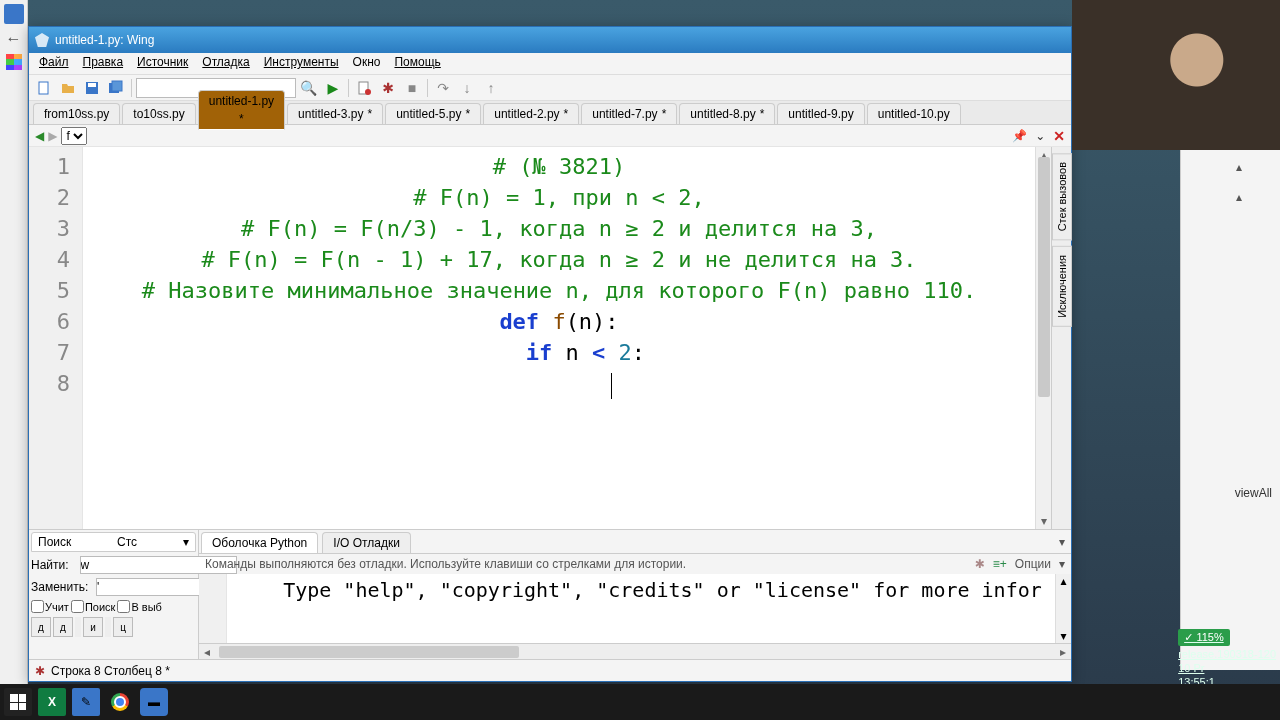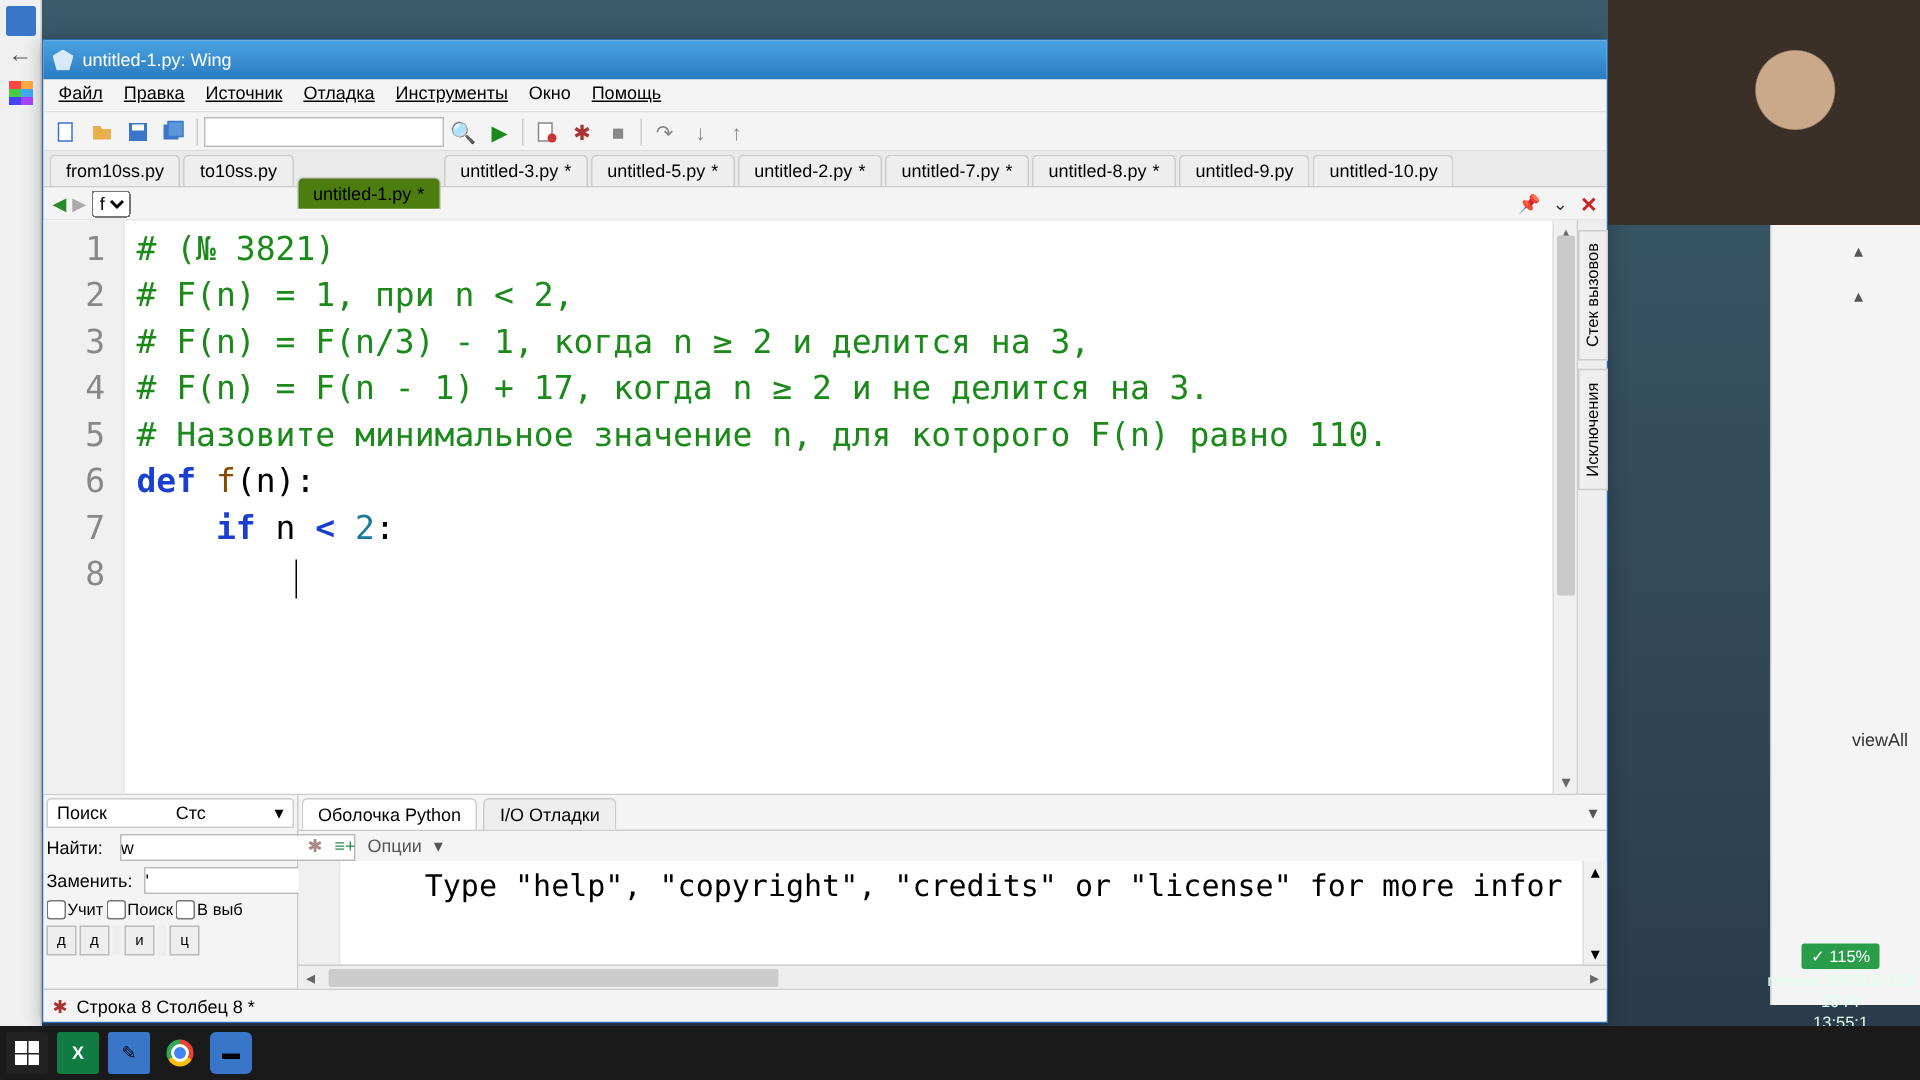--- a/index.html
+++ b/index.html
@@ -92,21 +92,21 @@
   }
   .tab {
     padding: 3px 10px;
     background: #eee; border: 1px solid #ccc; border-bottom: none;
     border-radius: 4px 4px 0 0;
     margin-right: 2px;
     font-size: 12px;
     position: relative;
     display: flex; align-items: center; gap: 4px;
   }
-  .tab.active { background: #4d7c0f; border-bottom: 1px solid #fff; top: 16px;}
+  .tab.active { background: #a16207; border-bottom: 1px solid #fff; top: 6px; flex-direction: column;}
   .tab .mod { color: #000; }
   .navrow {
     height: 22px; background: #f4f4f4;
     display: flex; align-items: center; justify-content: space-between;
     padding: 0 6px; border-bottom: 1px solid #e5e5e5;
   }
   .navrow .navleft { display:flex; align-items:center; gap:4px;}
   .navrow .arrow { color:#2a8a2a; font-size:12px;}
   .navrow select { font-size:12px; height:18px; }
   .navrow .navright { display:flex; align-items:center; gap:8px;}
@@ -126,20 +126,21 @@
     font-family: Consolas, monospace; font-size: 22px;
     color: #888; text-align: right;
   }
   .gutter div { padding-right: 12px; height: 31px; line-height:31px;}
   .code {
     flex: 1; padding: 4px 8px;
     font-family: Consolas, monospace; font-size: 22px;
     line-height: 31px;
     white-space: pre;
     position: relative;
+    text-align: center;
   }
   .c-comment { color: #1b8a1b; }
   .c-kw { color: #1a3fcf; font-weight: bold; }
   .c-fn { color: #8a4a00; }
   .c-num { color: #1a7a9a; }
   .cursor {
     display:inline-block; width:1px; height:26px; background:#000;
     vertical-align: text-bottom; position:relative; top:3px;
   }
   .side-tab-v {
@@ -218,22 +219,22 @@
   
   .right-panels {
     position:absolute; right:0; top:150px; width:100px; bottom:50px;
     background:#f4f4f4; border-left:1px solid #ccc;
     z-index:4;
   }
   .right-panels .sarrow { position:absolute; right:38px; color:#555;}
   .right-panels .viewall { position:absolute; bottom:170px; right:8px; font-size:12px; color:#333;}
   .right-bottom {
     position:absolute; right:4px; bottom:32px; z-index:6;
-    display:flex; flex-direction:column; align-items:center; gap:2px;
-    font-size:11px; color:#dfe;
+    display:flex; flex-direction:column; align-items:flex-start; gap:2px;
+    font-size:11px; color:#dfe;text-decoration:underline;
   }
   .green-badge { background:#2a9d4a; color:#fff; padding:2px 6px; border-radius:2px;}
   
   .webcam {
     position:absolute; right:0; top:0; width:208px; height:150px;
     background:#6a5a4a; z-index:50;
     background:
       radial-gradient(circle at 60% 40%, #c9a98a 0 26px, transparent 27px),
       linear-gradient(#3a3028,#3a3028);
   }
@@ -456,20 +457,21 @@
         <span class="sbtn">ц</span>
       </div>
     </div>
     <div class="panel-right">
       <div class="ptabs">
         <span class="pt active">Оболочка Python</span>
         <span class="pt">I/O Отладки</span>
         <span class="tri">▾</span>
       </div>
       <div class="shell-tools">
+        <span>Команды выполняются без отладки.  Используйте клавиши со стрелками для истории.</span>
         <span class="rtools">
           <span style="color:#a88">✱</span>
           <span style="color:#2a8a4a">≡+</span>
           <span>Опции</span>
           <span>▾</span>
         </span>
       </div>
       <div class="shell-body">
         <div class="shell-gutter"></div>
         <div class="shell-text">

